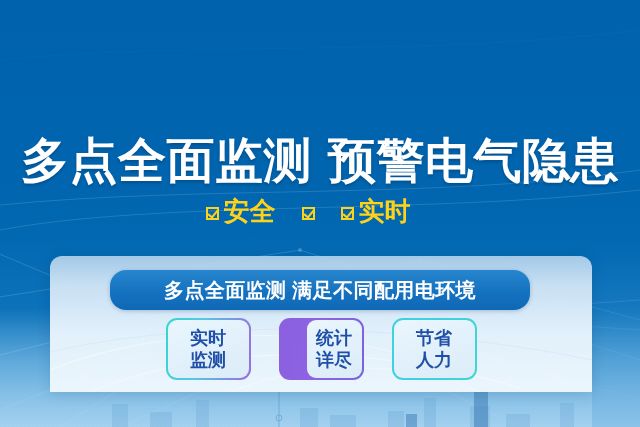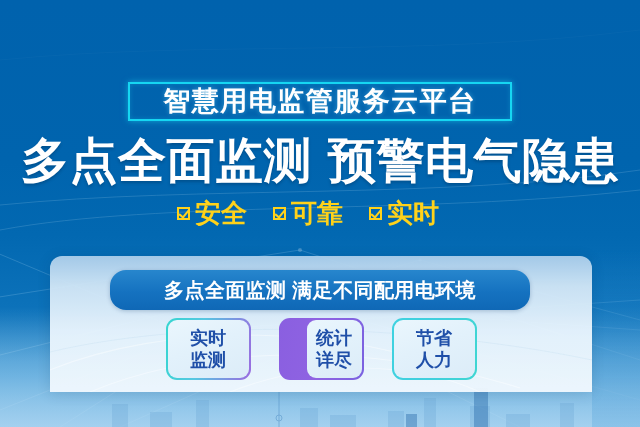--- a/index.html
+++ b/index.html
@@ -87,20 +87,21 @@
   
   .checklist {
     position: absolute;
     left: 0;
     top: 200px;
     width: 616px;
     display: flex;
     justify-content: center;
     align-items: center;
     gap: 26px;
+    font-family: Liberation Mono, monospace;
   }
   .check-item {
     display: flex;
     align-items: center;
     gap: 5px;
   }
   .check-box {
     width: 13px;
     height: 13px;
     box-sizing: border-box;
@@ -265,36 +266,32 @@
       <rect x="406" y="414" width="11" height="13"></rect>
     </g>
     <g stroke="#4f8dc4" stroke-width="1" opacity="0.5" fill="none">
       <path d="M279 392 L279 427"></path>
       <circle cx="279" cy="418" r="3"></circle>
     </g>
   </svg>
 
   <div class="right-band"></div>
 
-  <div class="title-frame">
-    <span class="frame-text">智慧用电监管服务云平台</span>
-  </div>
 
   <div class="headline">
     <span>多点全面监测</span><span class="gap"></span><span>预警电气隐患</span>
   </div>
 
   <div class="checklist">
     <div class="check-item">
       <span class="check-box"></span>
       <span class="check-label">安全</span>
     </div>
     <div class="check-item">
       <span class="check-box"></span>
-      <span class="check-label">可靠</span>
     </div>
     <div class="check-item">
       <span class="check-box"></span>
       <span class="check-label">实时</span>
     </div>
   </div>
 
   <div class="panel">
     <svg class="panel-arcs" viewBox="0 0 542 136" preserveAspectRatio="none">
       <g stroke="#ffffff" stroke-width="1.1" fill="none" opacity="0.75">

